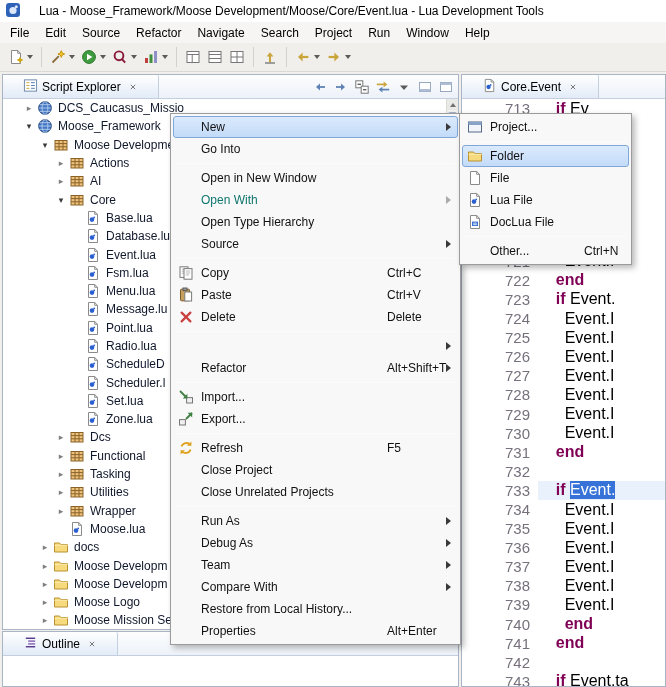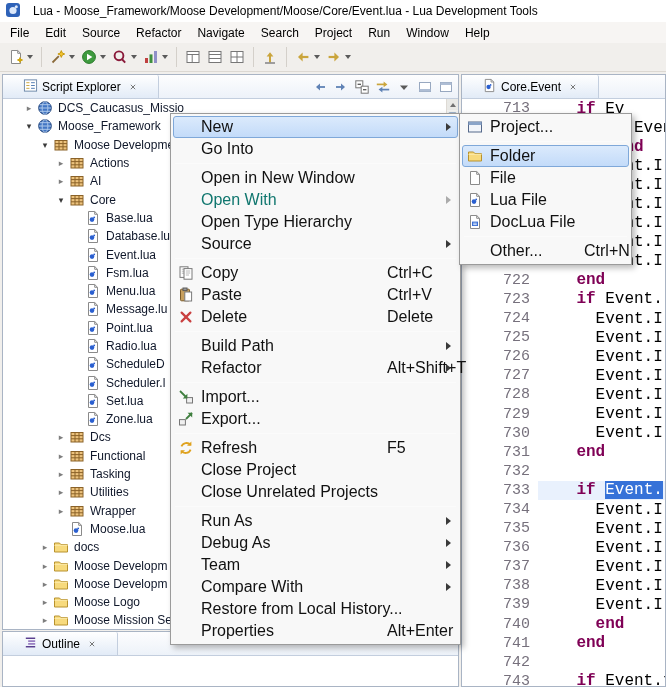--- a/index.html
+++ b/index.html
@@ -1,19 +1,19 @@
 <!DOCTYPE html>
 <html><head>
 <meta charset="utf-8">
 <style>
   *{box-sizing:border-box;margin:0;padding:0;}
   body{margin:0;background:#e8e6e3;font-family:"Liberation Sans",sans-serif;}
   .window{position:relative;width:666px;height:687px;background:#f1efec;overflow:hidden;}
   
-  .titlebar{position:absolute;left:0;top:0;width:100%;height:22px;background:#ffffff;display:flex;align-items:center;gap:12px;padding-left:5px;font-size:12px;color:#000;}
+  .titlebar{position:absolute;left:0;top:0;width:100%;height:22px;background:#ffffff;display:flex;align-items:center;gap:18px;padding-left:5px;font-size:12px;color:#000;}
   .menubar{position:absolute;left:0;top:22px;width:100%;height:21px;background:#f7f5f3;display:flex;align-items:center;font-size:12px;padding-left:2px;}
   .menu-item{padding:3px 8px;white-space:nowrap;}
   .toolbar{position:absolute;left:0;top:43px;width:100%;height:29px;background:#f1efec;border-bottom:1px solid #dcd8d2;display:flex;align-items:center;padding-left:5px;}
   .tbtn{display:flex;align-items:center;height:24px;padding:0 3px;border-radius:2px;}
   .caret{width:0;height:0;border-left:3.5px solid transparent;border-right:3.5px solid transparent;border-top:4px solid #5a5a5a;margin-left:3px;}
   .tsep{width:1px;height:20px;background:#d4d0ca;margin:0 5px;}
   
   .panel{position:absolute;background:#fff;border:1px solid #a9b4c4;}
   #explorer{left:2px;top:74px;width:457px;height:556px;}
   #outline{left:2px;top:631px;width:457px;height:56px;}
@@ -38,29 +38,29 @@
   .sarrow{position:absolute;left:0;width:11px;height:11px;background:#e9e9e6;}
   .sarrow.up{top:0;}
   .sarrow.down{bottom:0;}
   .sarrow.up::after{content:"";position:absolute;left:3px;top:4px;border-left:3px solid transparent;border-right:3px solid transparent;border-bottom:4px solid #707070;}
   .sarrow.down::after{content:"";position:absolute;left:3px;top:4px;border-left:3px solid transparent;border-right:3px solid transparent;border-top:4px solid #707070;}
   .sthumb{position:absolute;left:1px;right:1px;top:13px;height:92px;background:linear-gradient(90deg,#d3dfee,#b9cce2);border:1px solid #9fb4cc;border-radius:2px;}
   
   .outline-body{position:absolute;left:0;top:24px;right:0;bottom:0;background:#fff;}
   
   .editor-body{position:absolute;left:0;top:24px;right:0;bottom:0;background:#fff;overflow:hidden;}
-  .code-line{display:flex;height:19.1px;align-items:center;font-family:Liberation Mono, monospace;font-size:16px;}
+  .code-line{display:flex;height:19.1px;align-items:center;font-family:Liberation Sans, sans-serif;font-size:16px;}
   .line-num{width:76px;flex:none;text-align:right;padding-right:8px;color:#76707c;font-size:15px;}
   .code-text{flex:1;white-space:pre;overflow:hidden;height:100%;display:flex;align-items:center;}
   .code-line.current .code-text{background:#e9f1fd;}
   .tok-k{color:#7f0055;font-weight:bold;}
   .tok-p{color:#000;}
   .tok-sel{background:#3672d8;color:#fff;}
   
-  .menu{position:absolute;background:#f8f8f8;border:1px solid #9b9b9b;box-shadow:3px 3px 6px rgba(0,0,0,.28);padding:2px;font-size:16px;}
+  .menu{position:absolute;background:#f8f8f8;border:1px solid #9b9b9b;box-shadow:3px 3px 6px rgba(0,0,0,.28);padding:2px;font-size:12px;}
   #ctx{left:170px;top:113px;width:291px;z-index:30;}
   #sub{left:459px;top:113px;width:173px;z-index:31;}
   .menu-row{height:22px;display:flex;align-items:center;border:1px solid transparent;border-radius:3px;padding:0 2px;position:relative;color:#111;}
   .menu-row.hl{background:linear-gradient(#dbeafc,#c3dbf9);border-color:#7fa8d9;}
   .menu-row.disabled{color:#0f766e;}
   .mi-icon{width:20px;height:16px;flex:none;margin-right:5px;display:flex;align-items:center;justify-content:center;}
   .mi-label{flex:1;white-space:nowrap;}
   .mi-accel{flex:none;width:74px;text-align:left;padding-left:6px;white-space:nowrap;}
   #sub .mi-accel{width:48px;}
   .menu-row.has-sub::after{content:"";position:absolute;right:6px;top:50%;margin-top:-4px;border-top:4px solid transparent;border-bottom:4px solid transparent;border-left:5px solid #3a3a3a;}
@@ -849,21 +849,20 @@
               <path d="M3.6 3.6l8.8 8.8M12.4 3.6l-8.8 8.8" stroke="#c94040" stroke-width="2.2" stroke-linecap="round" fill="none"></path>
             </svg>
           </span>
         </span>
         <span class="mi-label">Delete</span>
         <span class="mi-accel">Delete</span>
       </div>
       <div class="menu-sep"></div>
       <div class="menu-row has-sub">
         <span class="mi-icon"></span>
-        <span class="mi-label">Build Path</span>
         <span class="mi-accel"></span>
       </div>
       <div class="menu-row has-sub">
         <span class="mi-icon"></span>
         <span class="mi-label">Refactor</span>
         <span class="mi-accel">Alt+Shift+T</span>
       </div>
       <div class="menu-sep"></div>
       <div class="menu-row">
         <span class="mi-icon">

